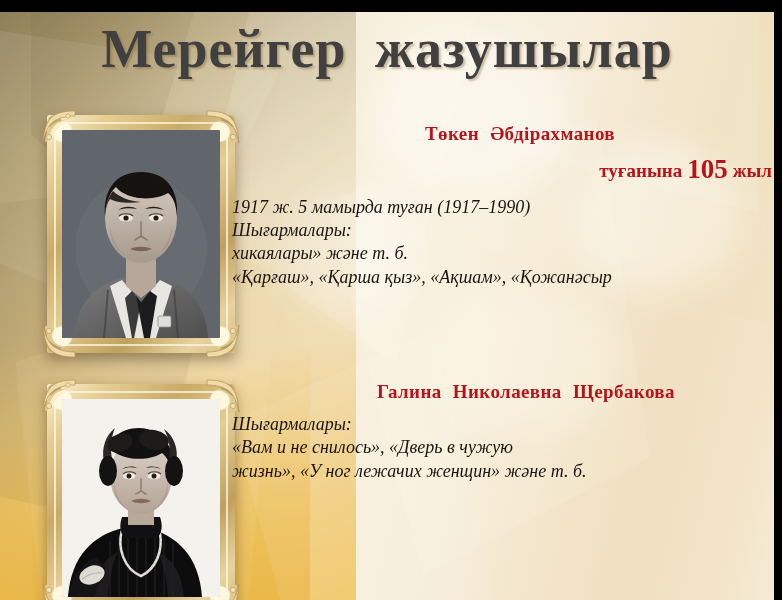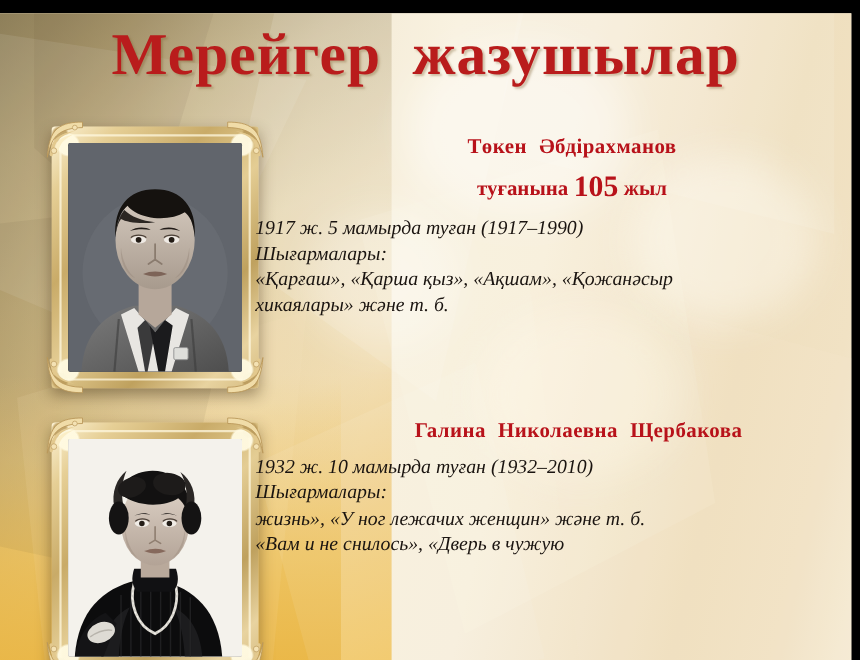--- a/index.html
+++ b/index.html
@@ -89,21 +89,21 @@
   .blob{position:absolute;border-radius:50%;filter:blur(18px);}
   .b1{left:48%;top:4%;width:26%;height:28%;background:rgba(255,255,255,.42);}
   .b2{left:74%;top:22%;width:22%;height:26%;background:rgba(255,253,246,.46);}
   .b3{left:56%;top:46%;width:24%;height:26%;background:rgba(255,250,236,.36);}
   .b4{left:36%;top:30%;width:18%;height:22%;background:rgba(255,255,255,.30);}
 
   
   .title{
     position:absolute;left:0;right:0;top:10px;
     text-align:center;
-    color:#b91c1c;
+    color:#404040;
     font-size:54px;
     font-weight:700;
     letter-spacing:1px;
     word-spacing:14px;
     line-height:1;
     text-shadow:2px 2px 2px rgba(120,90,40,.35);
     white-space:nowrap;
   }
 
   
@@ -156,21 +156,21 @@
   
   .block{position:absolute;}
   .hdr{
     color:#B8121A;
     font-weight:700;
     text-align:center;
     line-height:1.25;
     white-space:nowrap;
   }
   .hdr .name{font-size:19px;letter-spacing:.4px;word-spacing:6px;display:block;}
-  .hdr .yrs{font-size:19px;display:block;margin-top:7px;}
+  .hdr .yrs{font-size:19px;display:block;margin-top:7px;text-align:right;}
   .hdr .yrs .num{font-size:27px;font-weight:700;vertical-align:-1px;padding:0 5px;}
   .body-txt{
     margin-top:9px;
     color:#1a1410;
     font-style:italic;
     font-weight:400;
     font-size:18px;
     line-height:1.30;
     text-align:left;
     white-space:nowrap;
@@ -289,22 +289,22 @@
     </div>
 
     <div class="block" id="block-1">
       <div class="hdr">
         <span class="name">Төкен  Әбдірахманов</span>
         <span class="yrs"><span>туғанына</span><span class="num">105</span><span>жыл</span></span>
       </div>
       <div class="body-txt">
         <div>1917 ж. 5 мамырда туған (1917–1990)</div>
         <div>Шығармалары:</div>
+        <div>хикаялары» және т. б.</div>
         <div>«Қарғаш», «Қарша қыз», «Ақшам», «Қожанәсыр</div>
-        <div>хикаялары» және т. б.</div>
       </div>
     </div>
 
     <div class="frame" id="frame-2">
       <span class="orn orn-tl">
         <svg viewBox="0 0 34 34">
             <path d="M33 1C24 1 16 2 10 7 4 12 2 21 1 33c2-10 5-17 10-21 5-4 13-6 22-6z" fill="#f0dca8" stroke="#b9975a" stroke-width=".8"></path>
             <path d="M3 31c1-8 3-13 7-16 4-3 9-5 16-6-6 2-11 4-14 7-3 3-5 8-6 15-.3 1.6-2.3 1.4-3 0z" fill="#e3c98e"></path>
             <path d="M8 26c1-5 3-8 6-10 3-2 7-3 11-4-4 2-7 4-9 6-2 2-4 5-5 9-.3 1.2-2.7 1-3-1z" fill="#fbeec6"></path>
             <circle cx="7" cy="27" r="2.6" fill="#f4e2b4" stroke="#b9975a" stroke-width=".6"></circle>
@@ -390,21 +390,20 @@
           <path d="M106 82c-1 11-5 20-11 26 8-4 12-14 11-26z" fill="#a08f81" opacity=".5"></path>
         </svg>
       </div>
     </div>
 
     <div class="block" id="block-2">
       <div class="hdr">
         <span class="name">Галина  Николаевна  Щербакова</span>
       </div>
       <div class="body-txt">
-        <div>1932 ж. 10 мамырда туған (1932–2010)</div>
         <div>Шығармалары:</div>
+        <div>«Вам и не снилось», «Дверь в чужую</div>
         <div>жизнь», «У ног лежачих женщин» және т. б.</div>
-        <div>«Вам и не снилось», «Дверь в чужую</div>
       </div>
     </div>
 
   </div>
 </div>
 
 </body></html>

